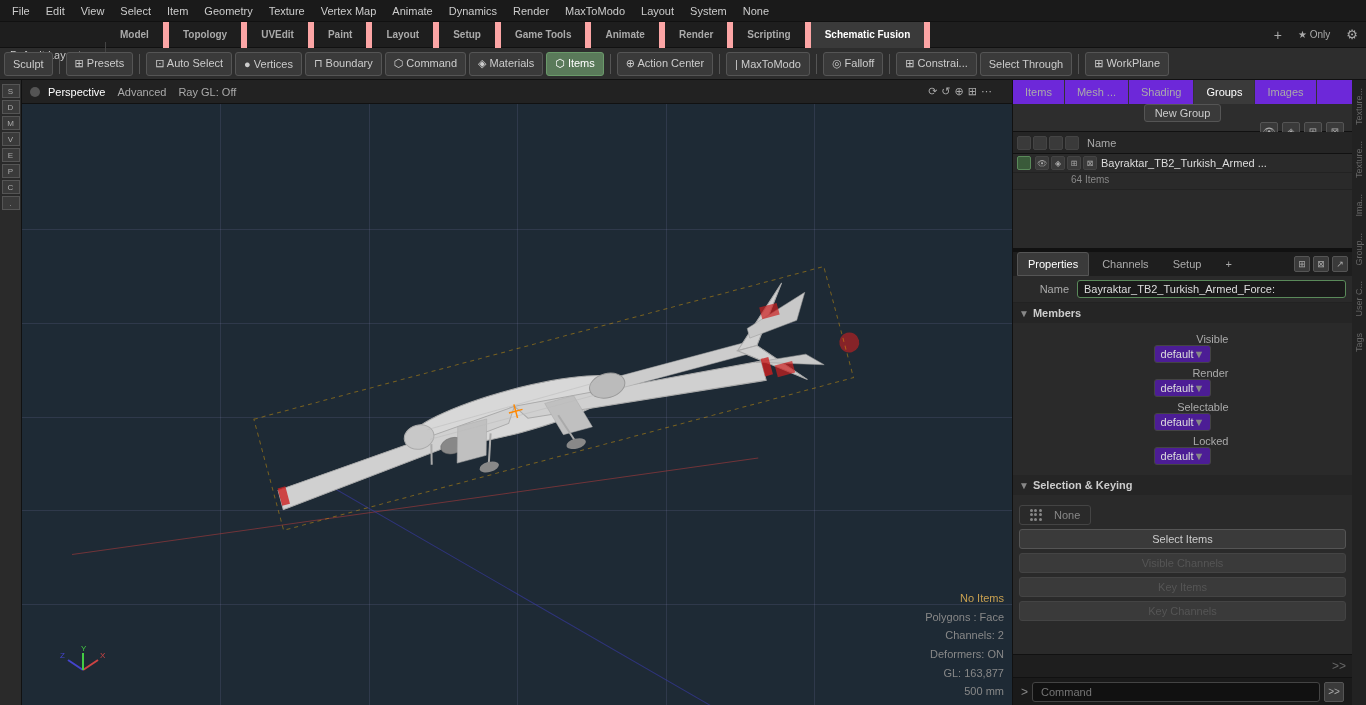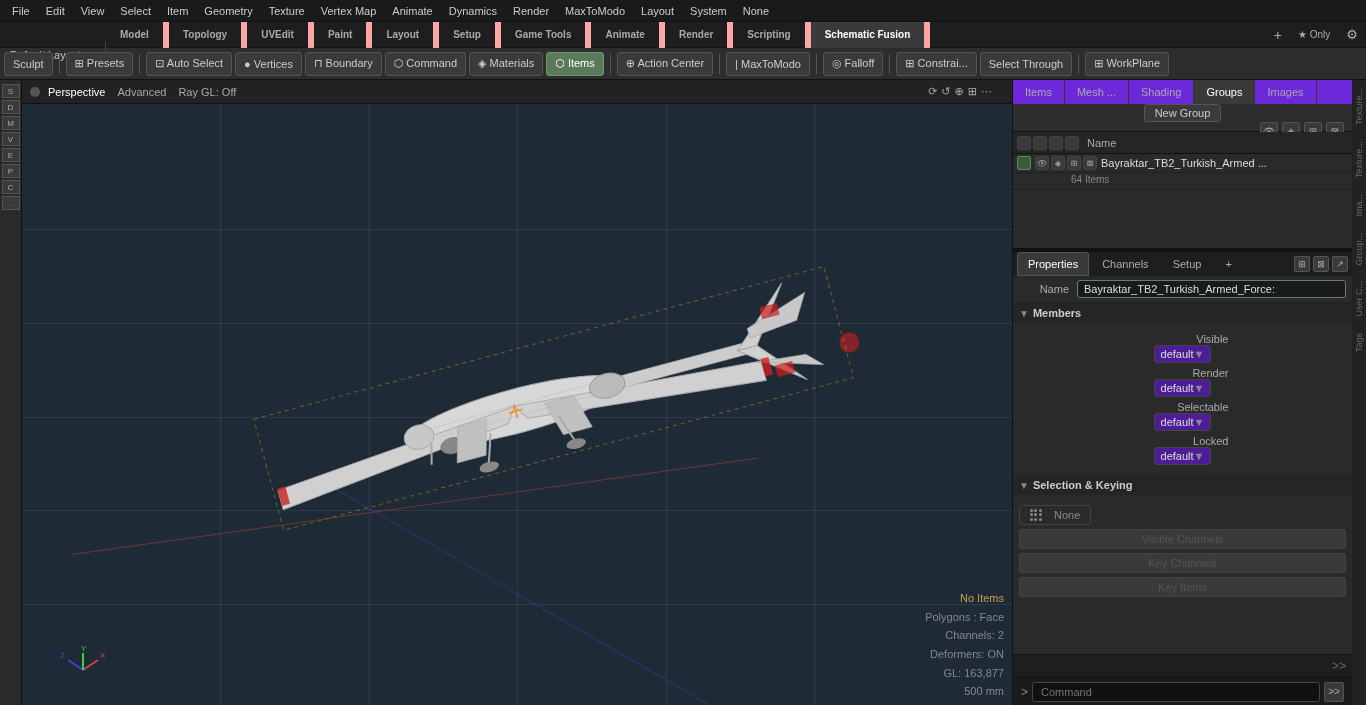--- a/index.html
+++ b/index.html
@@ -427,31 +427,34 @@
                 <div class="dot"></div>
                 <div class="dot"></div>
               <div class="dot"></div>
                 <div class="dot"></div>
                 <div class="dot"></div>
             </div>
             <span>None</span>
           </div>
         </div>
 
+        <div class="sel-key-row">
+          <div class="sel-key-btn">Select Items</div>
+        </div>
 
         <div class="sel-key-row">
           <div class="sel-key-btn disabled">Visible Channels</div>
         </div>
 
         <div class="sel-key-row">
+          <div class="sel-key-btn disabled">Key Items</div>
+        </div>
+
+        <div class="sel-key-row">
           <div class="sel-key-btn disabled">Key Channels</div>
-        </div>
-
-        <div class="sel-key-row">
-          <div class="sel-key-btn disabled">Key Items</div>
         </div>
       </div>
     </div>
 
     <div style="display:flex;align-items:center;justify-content:flex-end;padding:2px 4px;background:#1e1e1e;border-top:1px solid #111;">
       <span class="double-arrow">&gt;&gt;</span>
     </div>
 
     <div id="bottom-bar">
       <span style="color:#888;font-size:12px;margin-right:4px;">&gt;</span>

